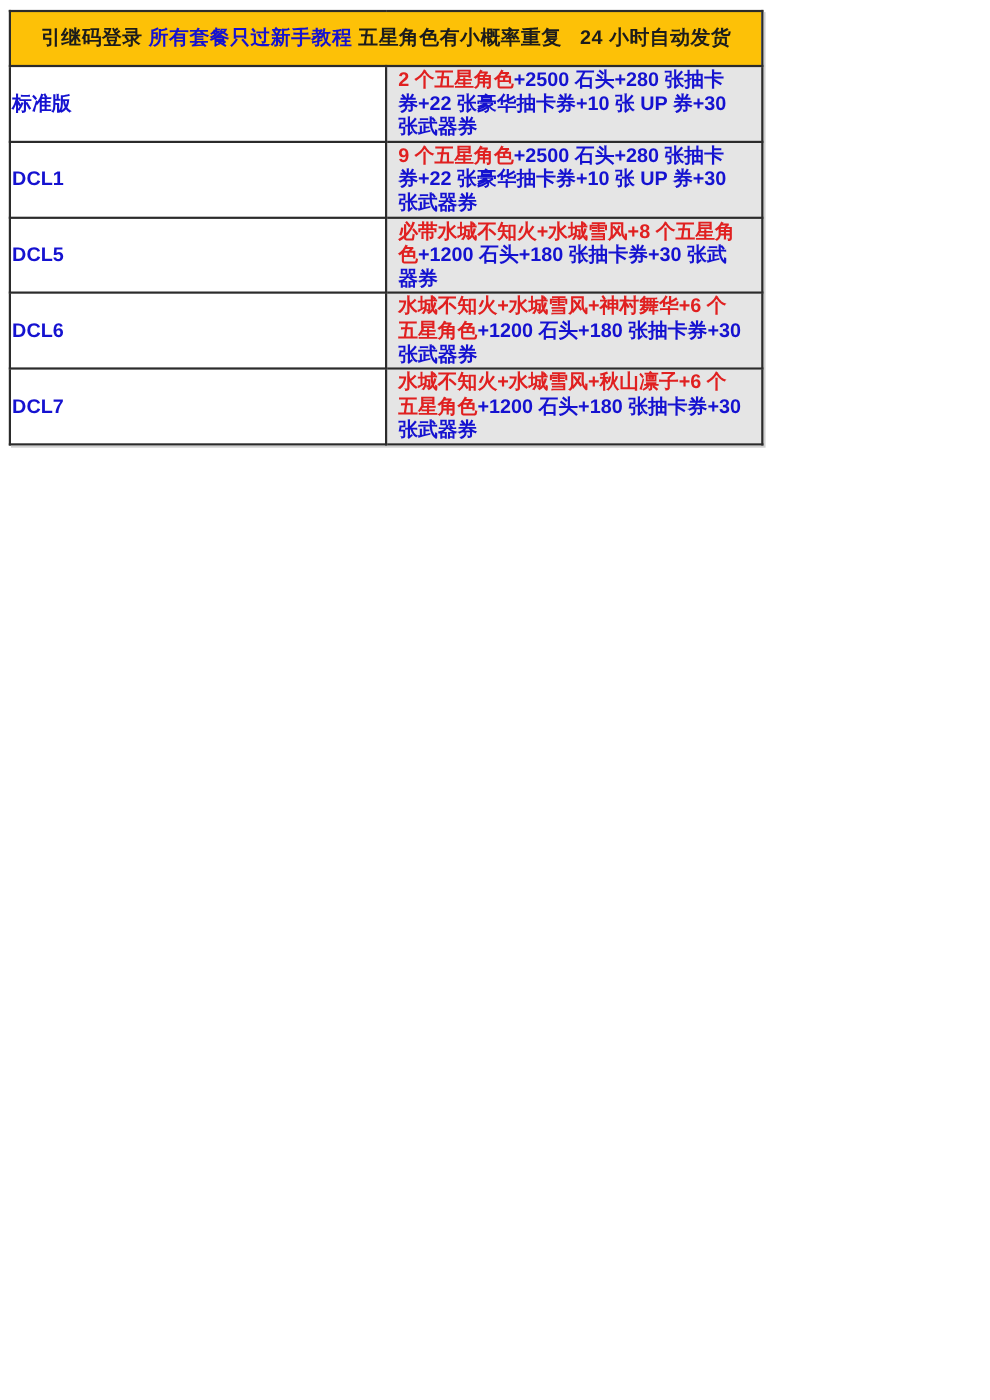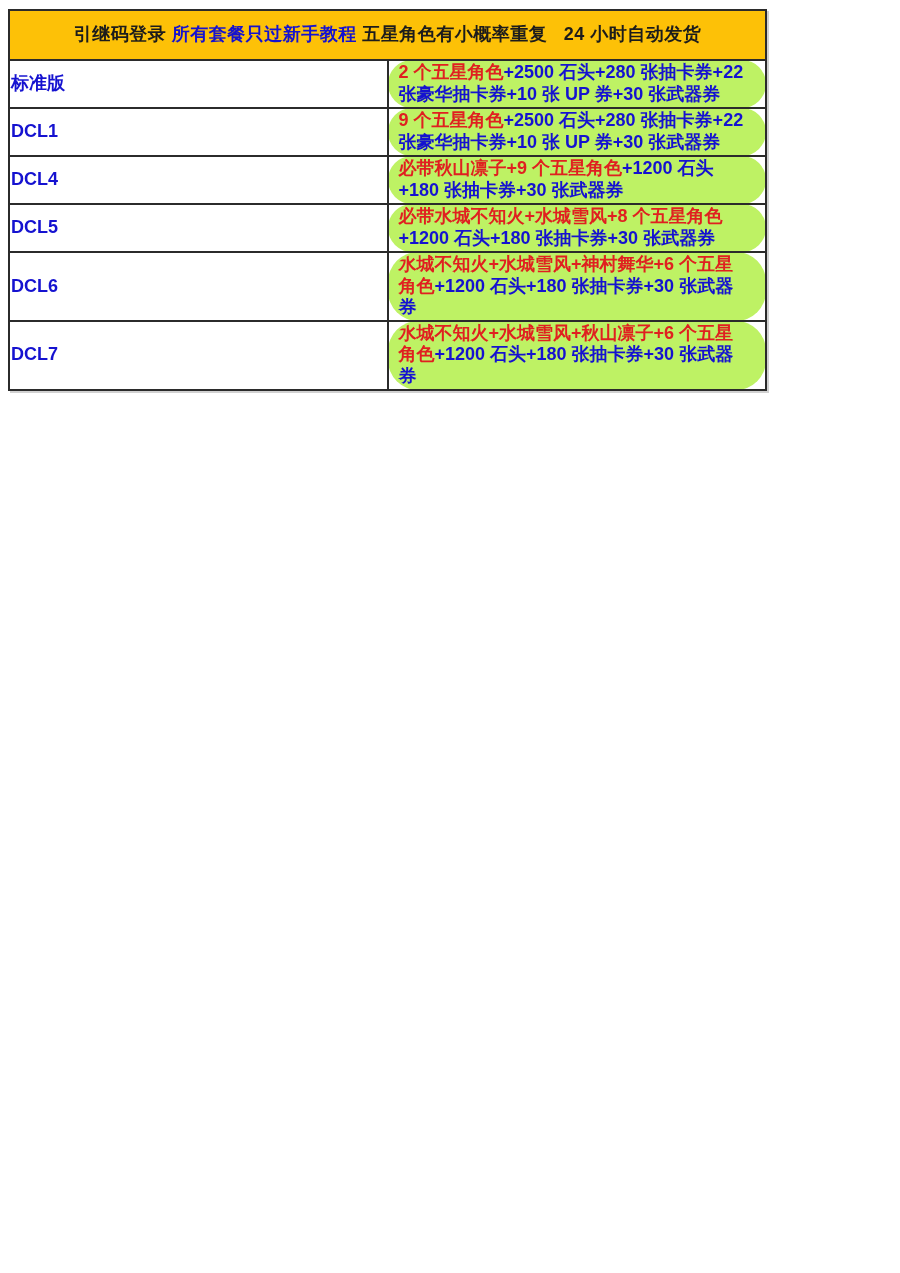--- a/index.html
+++ b/index.html
@@ -14,21 +14,21 @@
     position: relative;
     width: 900px;
     height: 1273px;
     background: #ffffff;
     overflow: hidden;
   }
   table.price-table {
     position: absolute;
     left: 8px;
     top: 9px;
-    width: 759px;
+    width: 686px;
     border-collapse: collapse;
     table-layout: fixed;
     box-shadow: 2px 2px 0 rgba(0,0,0,0.18);
   }
   table.price-table td {
     border: 2px solid #2b2b2b;
     font-weight: bold;
     font-size: 18px;
     line-height: 1.2;
     overflow: hidden;
@@ -48,22 +48,21 @@
     text-align: left;
     vertical-align: middle;
     color: #1512d0;
     background: #ffffff;
     font-size: 17px;
   }
   td.desc-cell {
     vertical-align: middle;
     padding-left: 10px;
     padding-right: 16px;
-    background: #bef264;
-    border-radius: 30px;
+    background: #e5e5e5;
   }
   td.desc-cell span { white-space: pre-wrap; }
   .txt-black { color: #1c1c1c; }
   .txt-blue  { color: #1512d0; }
   .txt-red   { color: #e02020; }
 </style>
 </head>
 <body>
 
 <div class="page">
@@ -84,26 +83,20 @@
 
       <tr>
         <td class="label-cell">DCL1</td>
         <td class="desc-cell">
           <span class="txt-red">9 个五星角色</span><span class="txt-blue">+2500 石头+280 张抽卡券+22 张豪华抽卡券+10 张 UP 券+30 张武器券</span>
         </td>
       </tr>
 
 
 
-      <tr>
-        <td class="label-cell">DCL4</td>
-        <td class="desc-cell">
-          <span class="txt-red">必带秋山凛子+9 个五星角色</span><span class="txt-blue">+1200 石头+180 张抽卡券+30 张武器券</span>
-        </td>
-      </tr>
 
       <tr>
         <td class="label-cell">DCL5</td>
         <td class="desc-cell">
           <span class="txt-red">必带水城不知火+水城雪风+8 个五星角色</span><span class="txt-blue">+1200 石头+180 张抽卡券+30 张武器券</span>
         </td>
       </tr>
 
       <tr>
         <td class="label-cell">DCL6</td>

